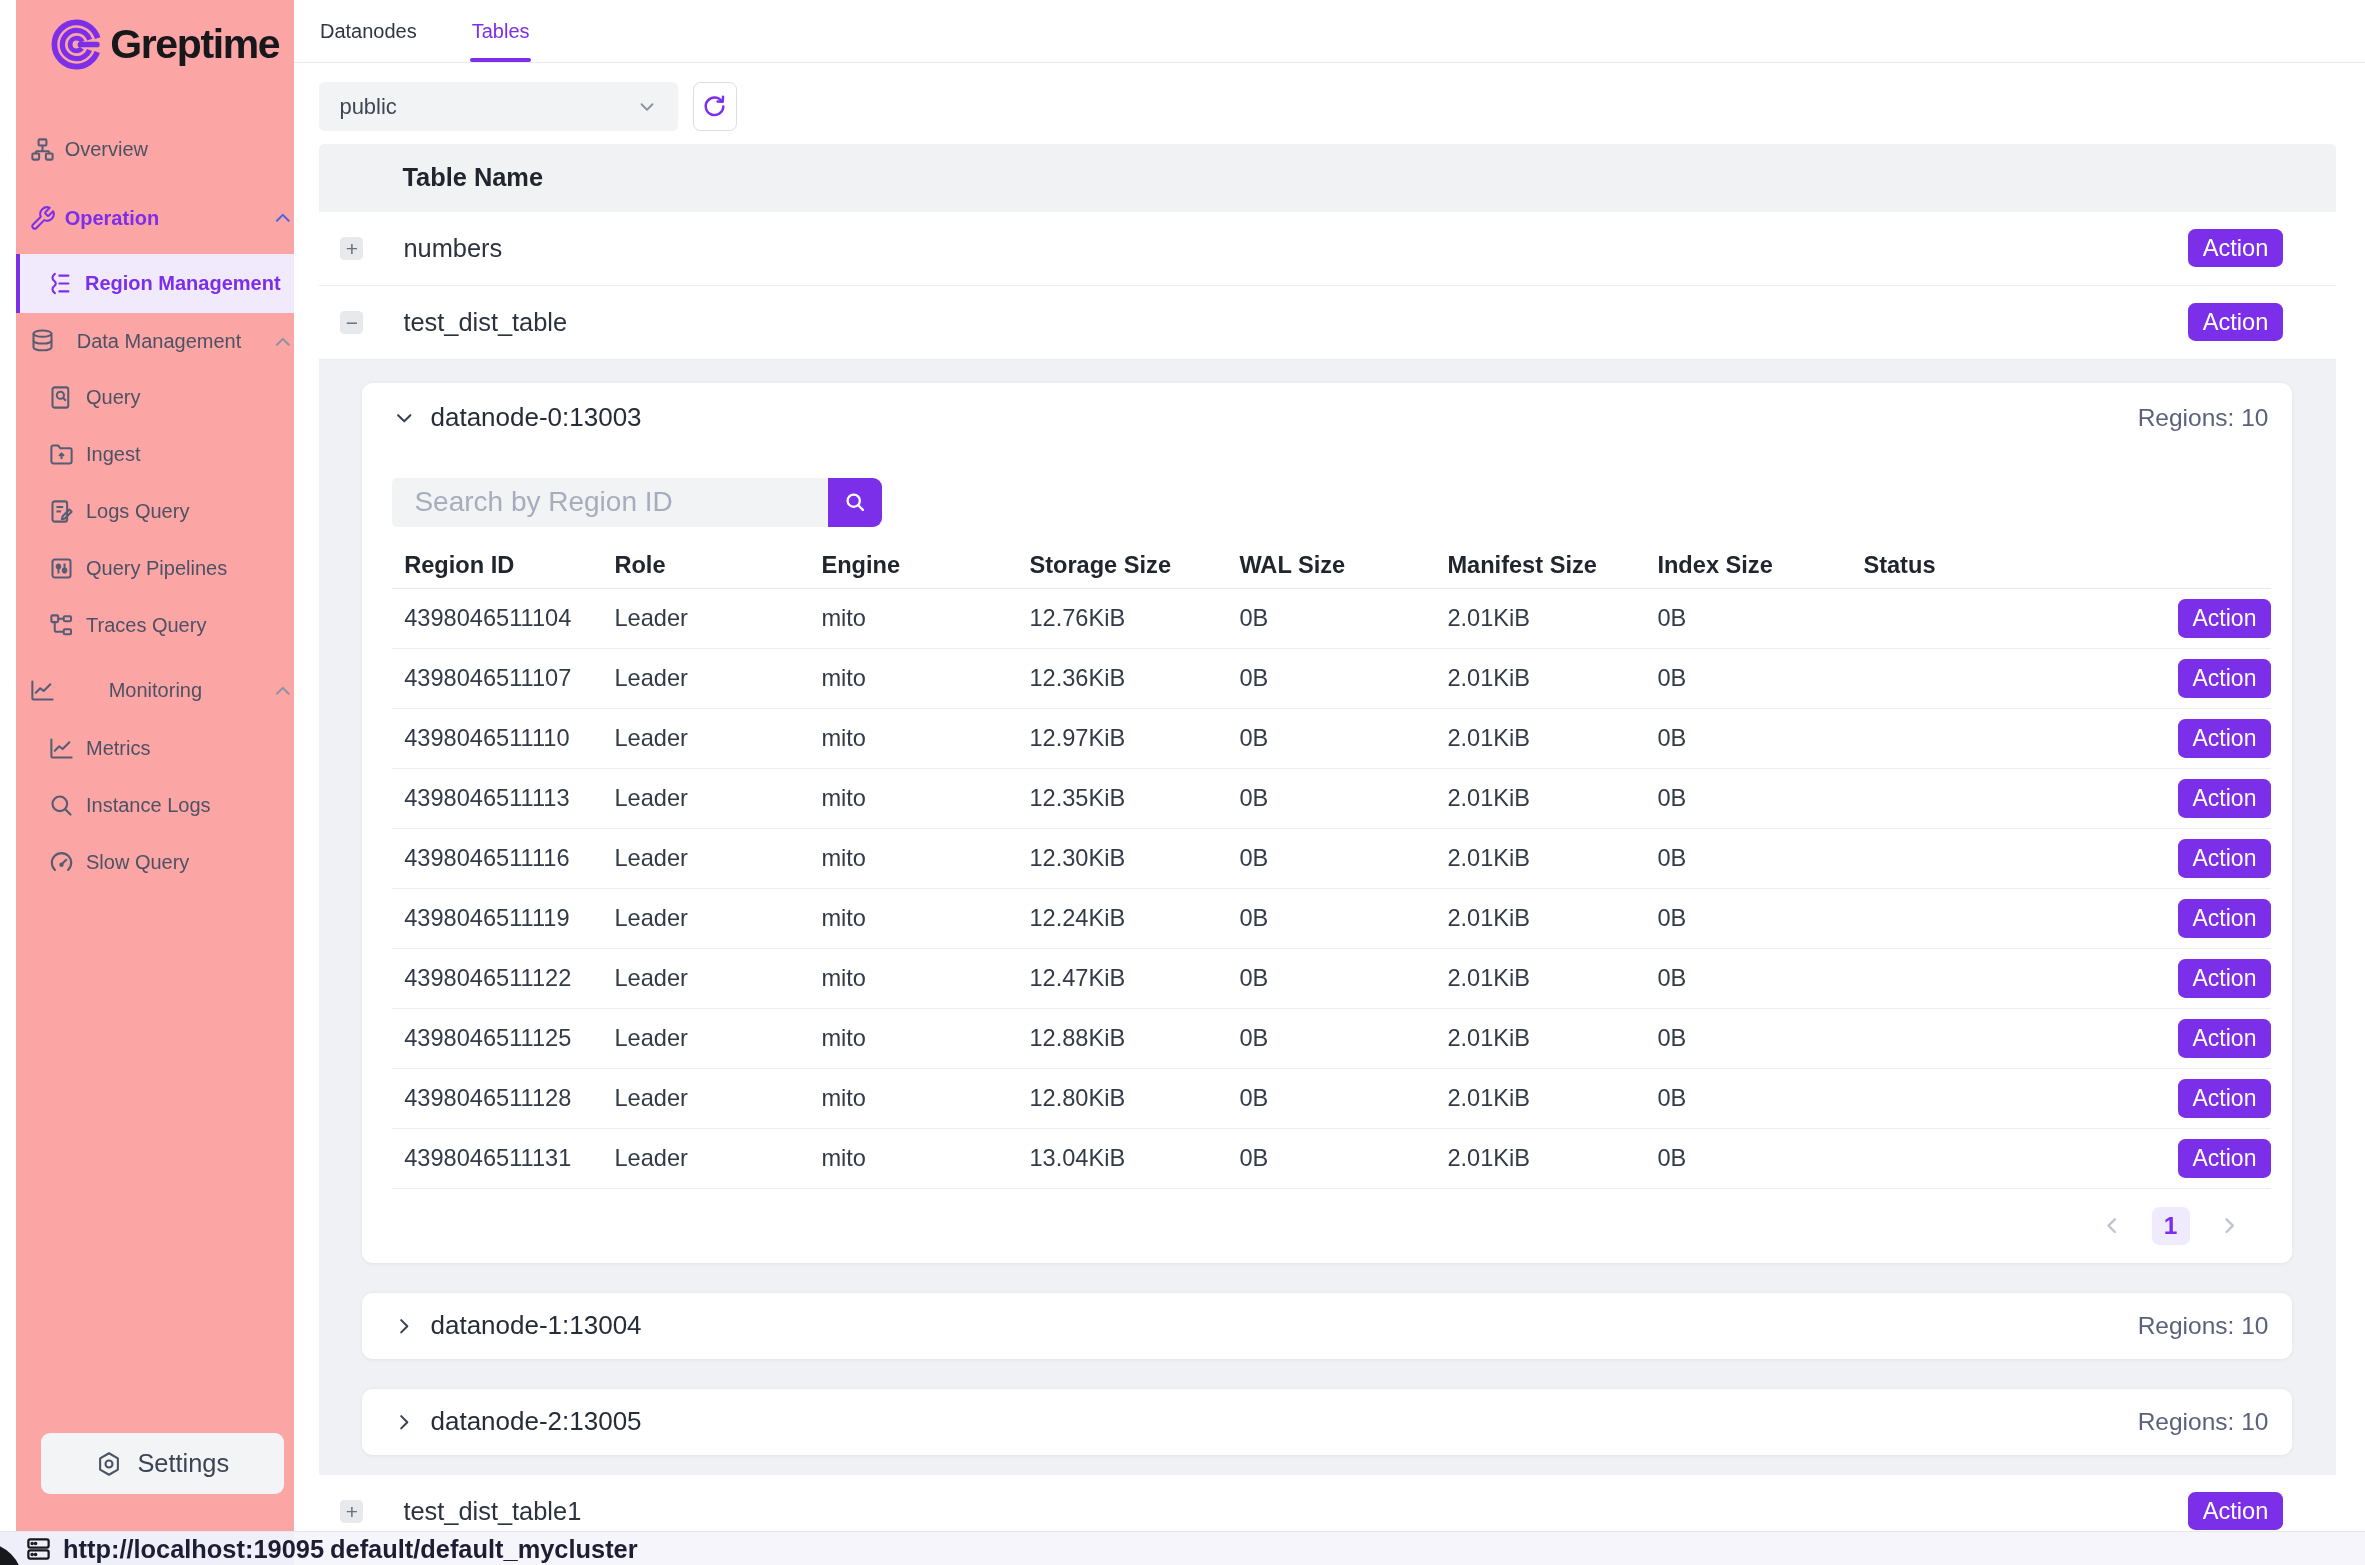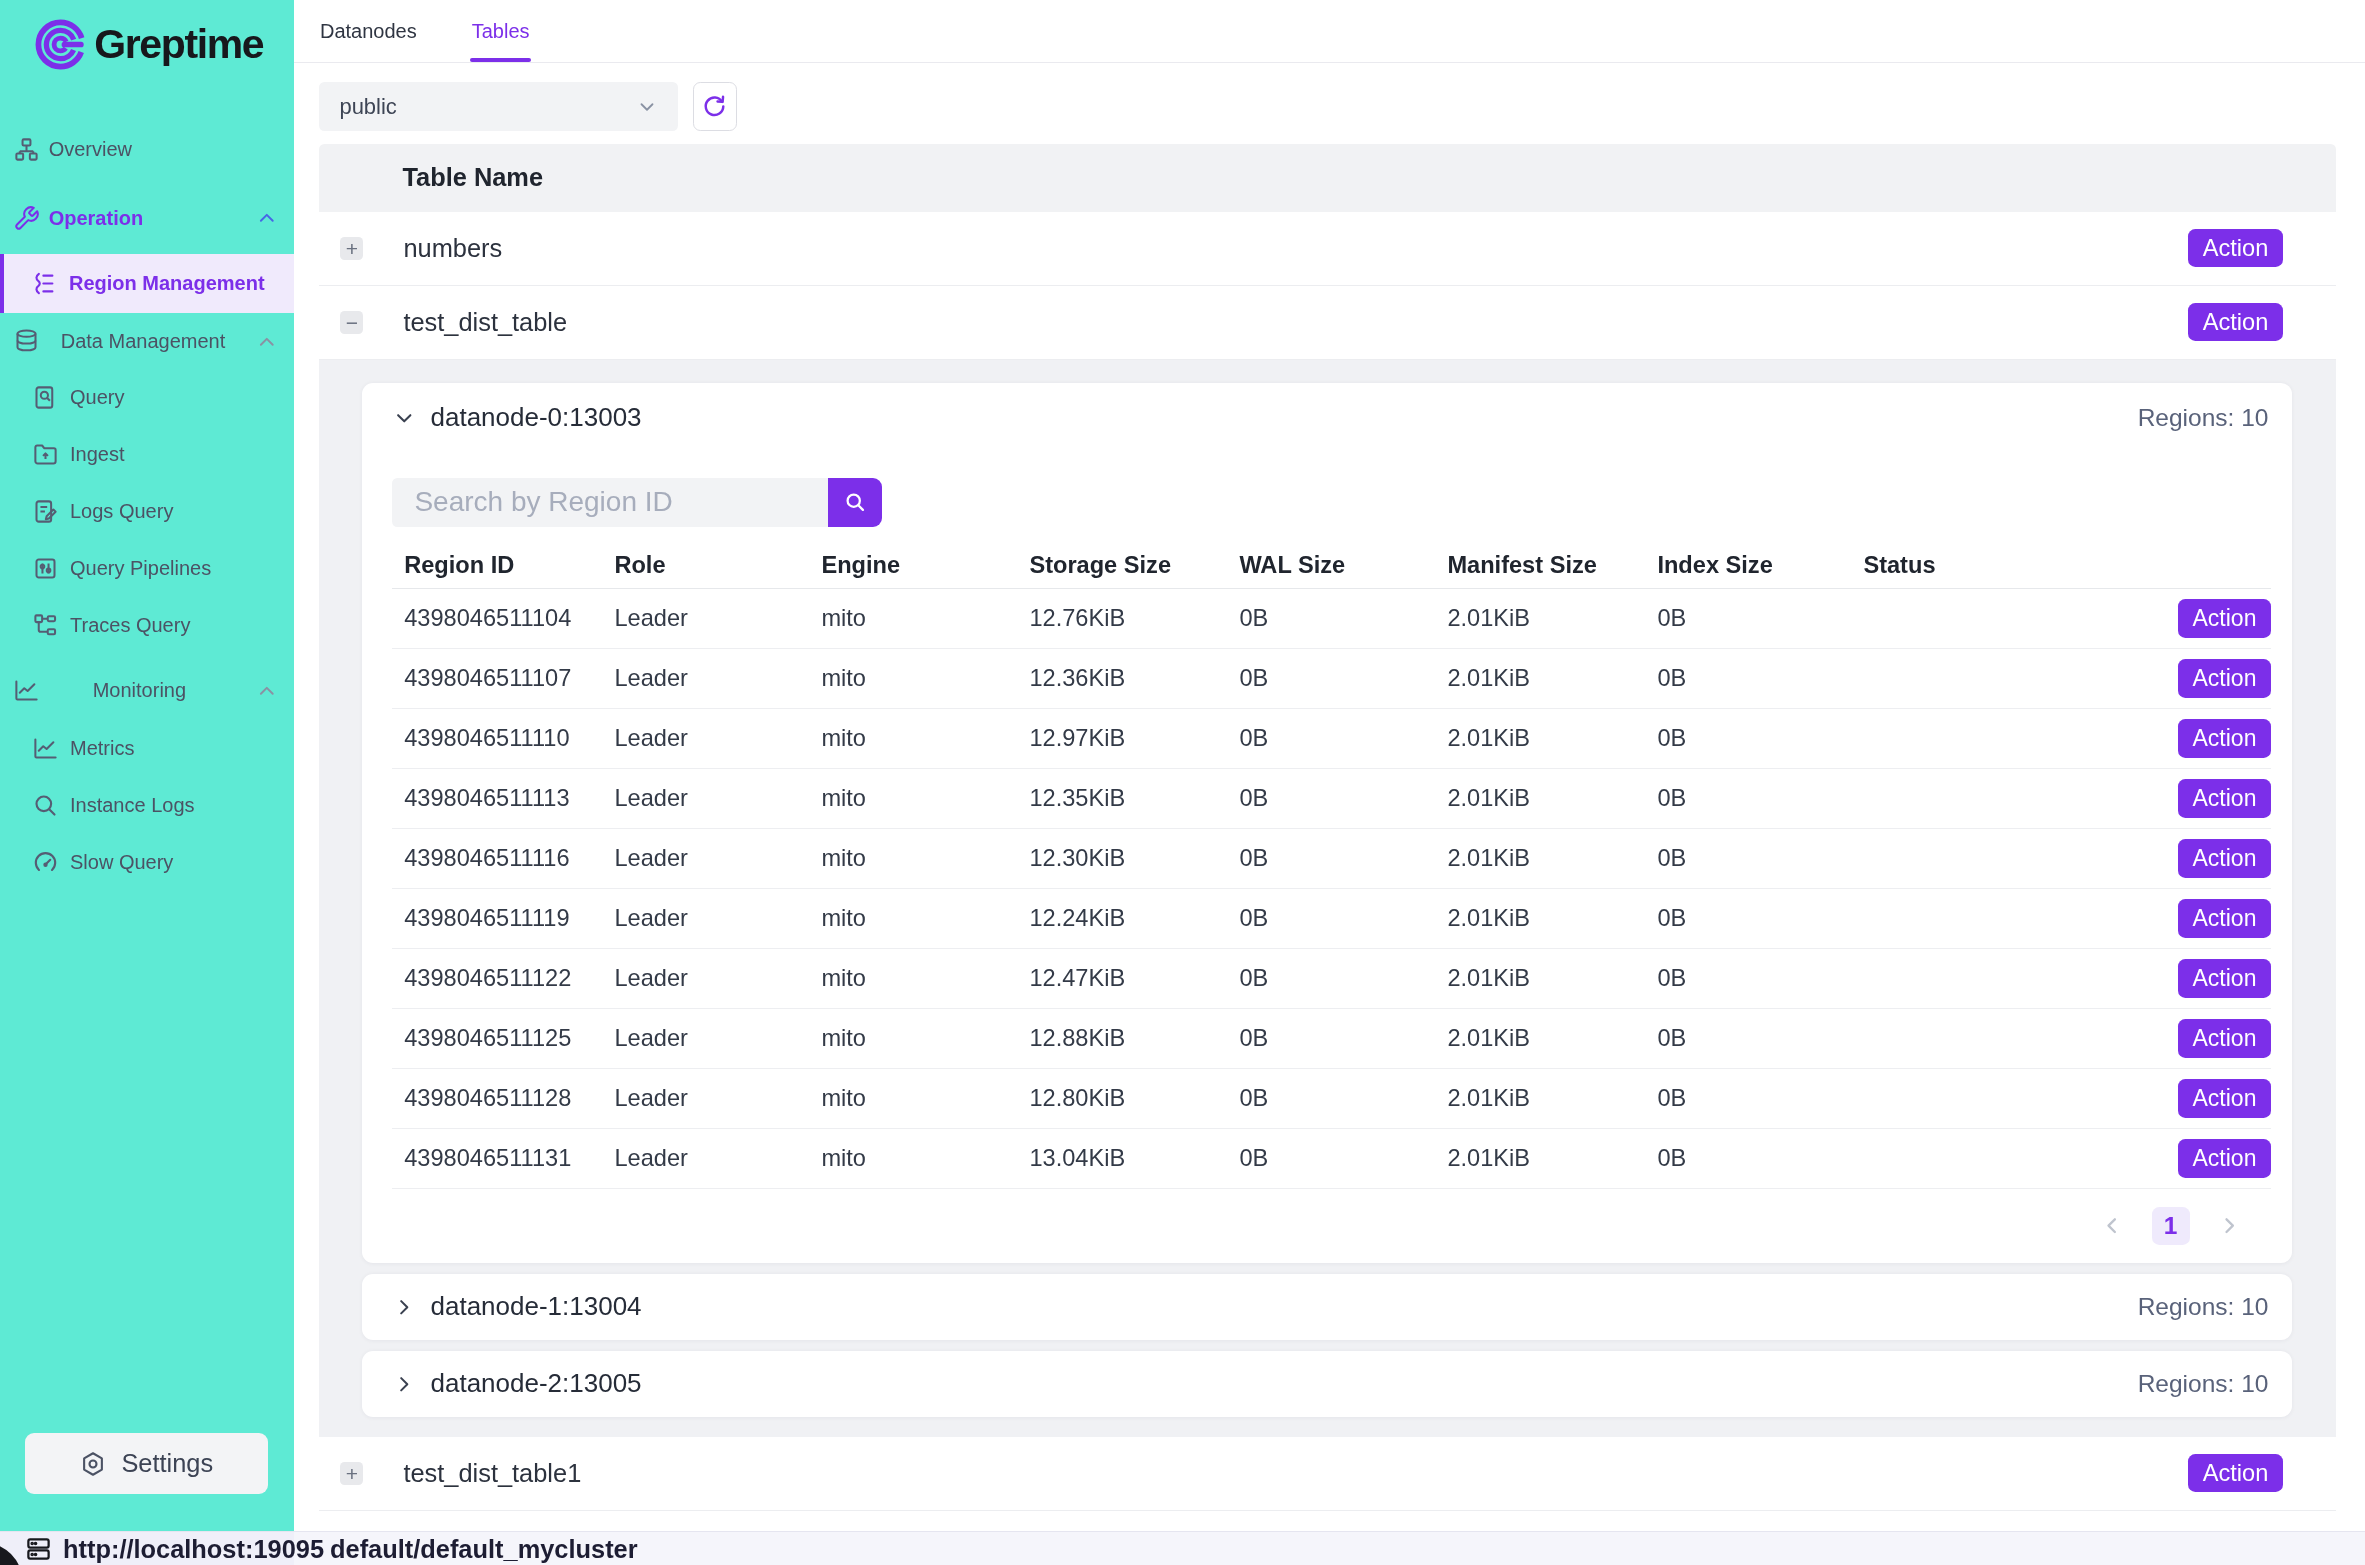--- a/index.html
+++ b/index.html
@@ -5,22 +5,22 @@
   * { box-sizing: border-box; }
   html,body { margin:0; padding:0; }
   body {
     width:2366px; height:1566px; position:relative; overflow:hidden;
     background:#fff; font-family:"Liberation Sans","DejaVu Sans",sans-serif;
     color:#2b313d;
   }
   svg { display:block; }
 
   
-  .sidebar { position:absolute; left:0; top:0; width:300px; bottom:35px;
-    background:#5eead4; border-right:0.9px solid #ECEDF0; }
+  .sidebar { position:absolute; left:16px; top:0; width:300px; bottom:35px;
+    background:#fca5a5; border-right:0.9px solid #ECEDF0; }
   .logo-row { display:flex; align-items:center; padding:18px 0 0 34px; }
   .logo-mark { width:53px; height:53px; }
   .logo-text { font-size:41px; font-weight:800; color:#17181c; margin-left:7.3px; letter-spacing:-1.4px; }
   .nav { margin-top:49px; }
   .nav-item { height:58px; display:flex; align-items:center; padding:0 20px 0 12.7px;
     font-size:20px; color:#4c5264; cursor:pointer; position:relative; }
   .nav-item .nico { width:27px; height:27px; flex:0 0 27px; color:#555d73; margin-right:9px; }
   .nav-item .nlabel { flex:1; white-space:nowrap; }
   .nav-item .chev { width:23.6px; height:23.6px; color:#8a92a3; }
   .nav-item.lvl2 { padding-left:32px; height:57px; }
@@ -74,21 +74,21 @@
   .table-row { height:74px; display:flex; align-items:center; border-bottom:0.9px solid #ECEDF0; background:#fff; }
   .expander { width:23px; height:23px; margin-left:21px; background:#E8E9EC; border-radius:4.5px;
     color:#6a7180; font-size:21px; line-height:1; display:flex; align-items:center; justify-content:center;
     cursor:pointer; font-weight:400; }
   .tname { margin-left:40px; font-size:25.4px; color:#2c323e; }
   .row-spacer { flex:1; }
   .action-btn { width:95px; height:38px; margin-right:53px; background:#7C2FE9; color:#fff;
     border:none; border-radius:7.3px; font-size:23.6px; font-family:inherit;
     display:flex; align-items:center; justify-content:center; cursor:pointer; }
 
-  .expansion { background:#F0F1F4; padding:23.6px 44px 20px 43px; display:flex; flex-direction:column; gap:11px; }
+  .expansion { background:#F0F1F4; padding:23.6px 44px 20px 43px; display:flex; flex-direction:column; gap:30px; }
   .dn-card { background:#fff; border-radius:11px; box-shadow:0 0.9px 4.5px rgba(25,25,50,0.05); }
   .dn-card.collapsed { height:66px; display:flex; align-items:center; padding:0 23.6px 0 30px; }
   .dn-header { height:69px; display:flex; align-items:center; padding:0 23.6px 0 30px; }
   .dn-chev { width:24.5px; height:24.5px; color:#3a4150; flex:0 0 24.5px; cursor:pointer; }
   .dn-title { font-size:26px; color:#262c38; margin-left:13.6px; }
   .regions { margin-left:auto; font-size:24.5px; color:#59627a; }
 
   .search-row { display:flex; padding-left:30px; margin-top:25.4px; }
   .search-input { width:436px; height:49px; background:#F2F3F5; border:none; outline:none;
     border-radius:5.4px 0 0 5.4px; padding:0 22px; font-size:28px; color:#333a47; font-family:inherit; }

